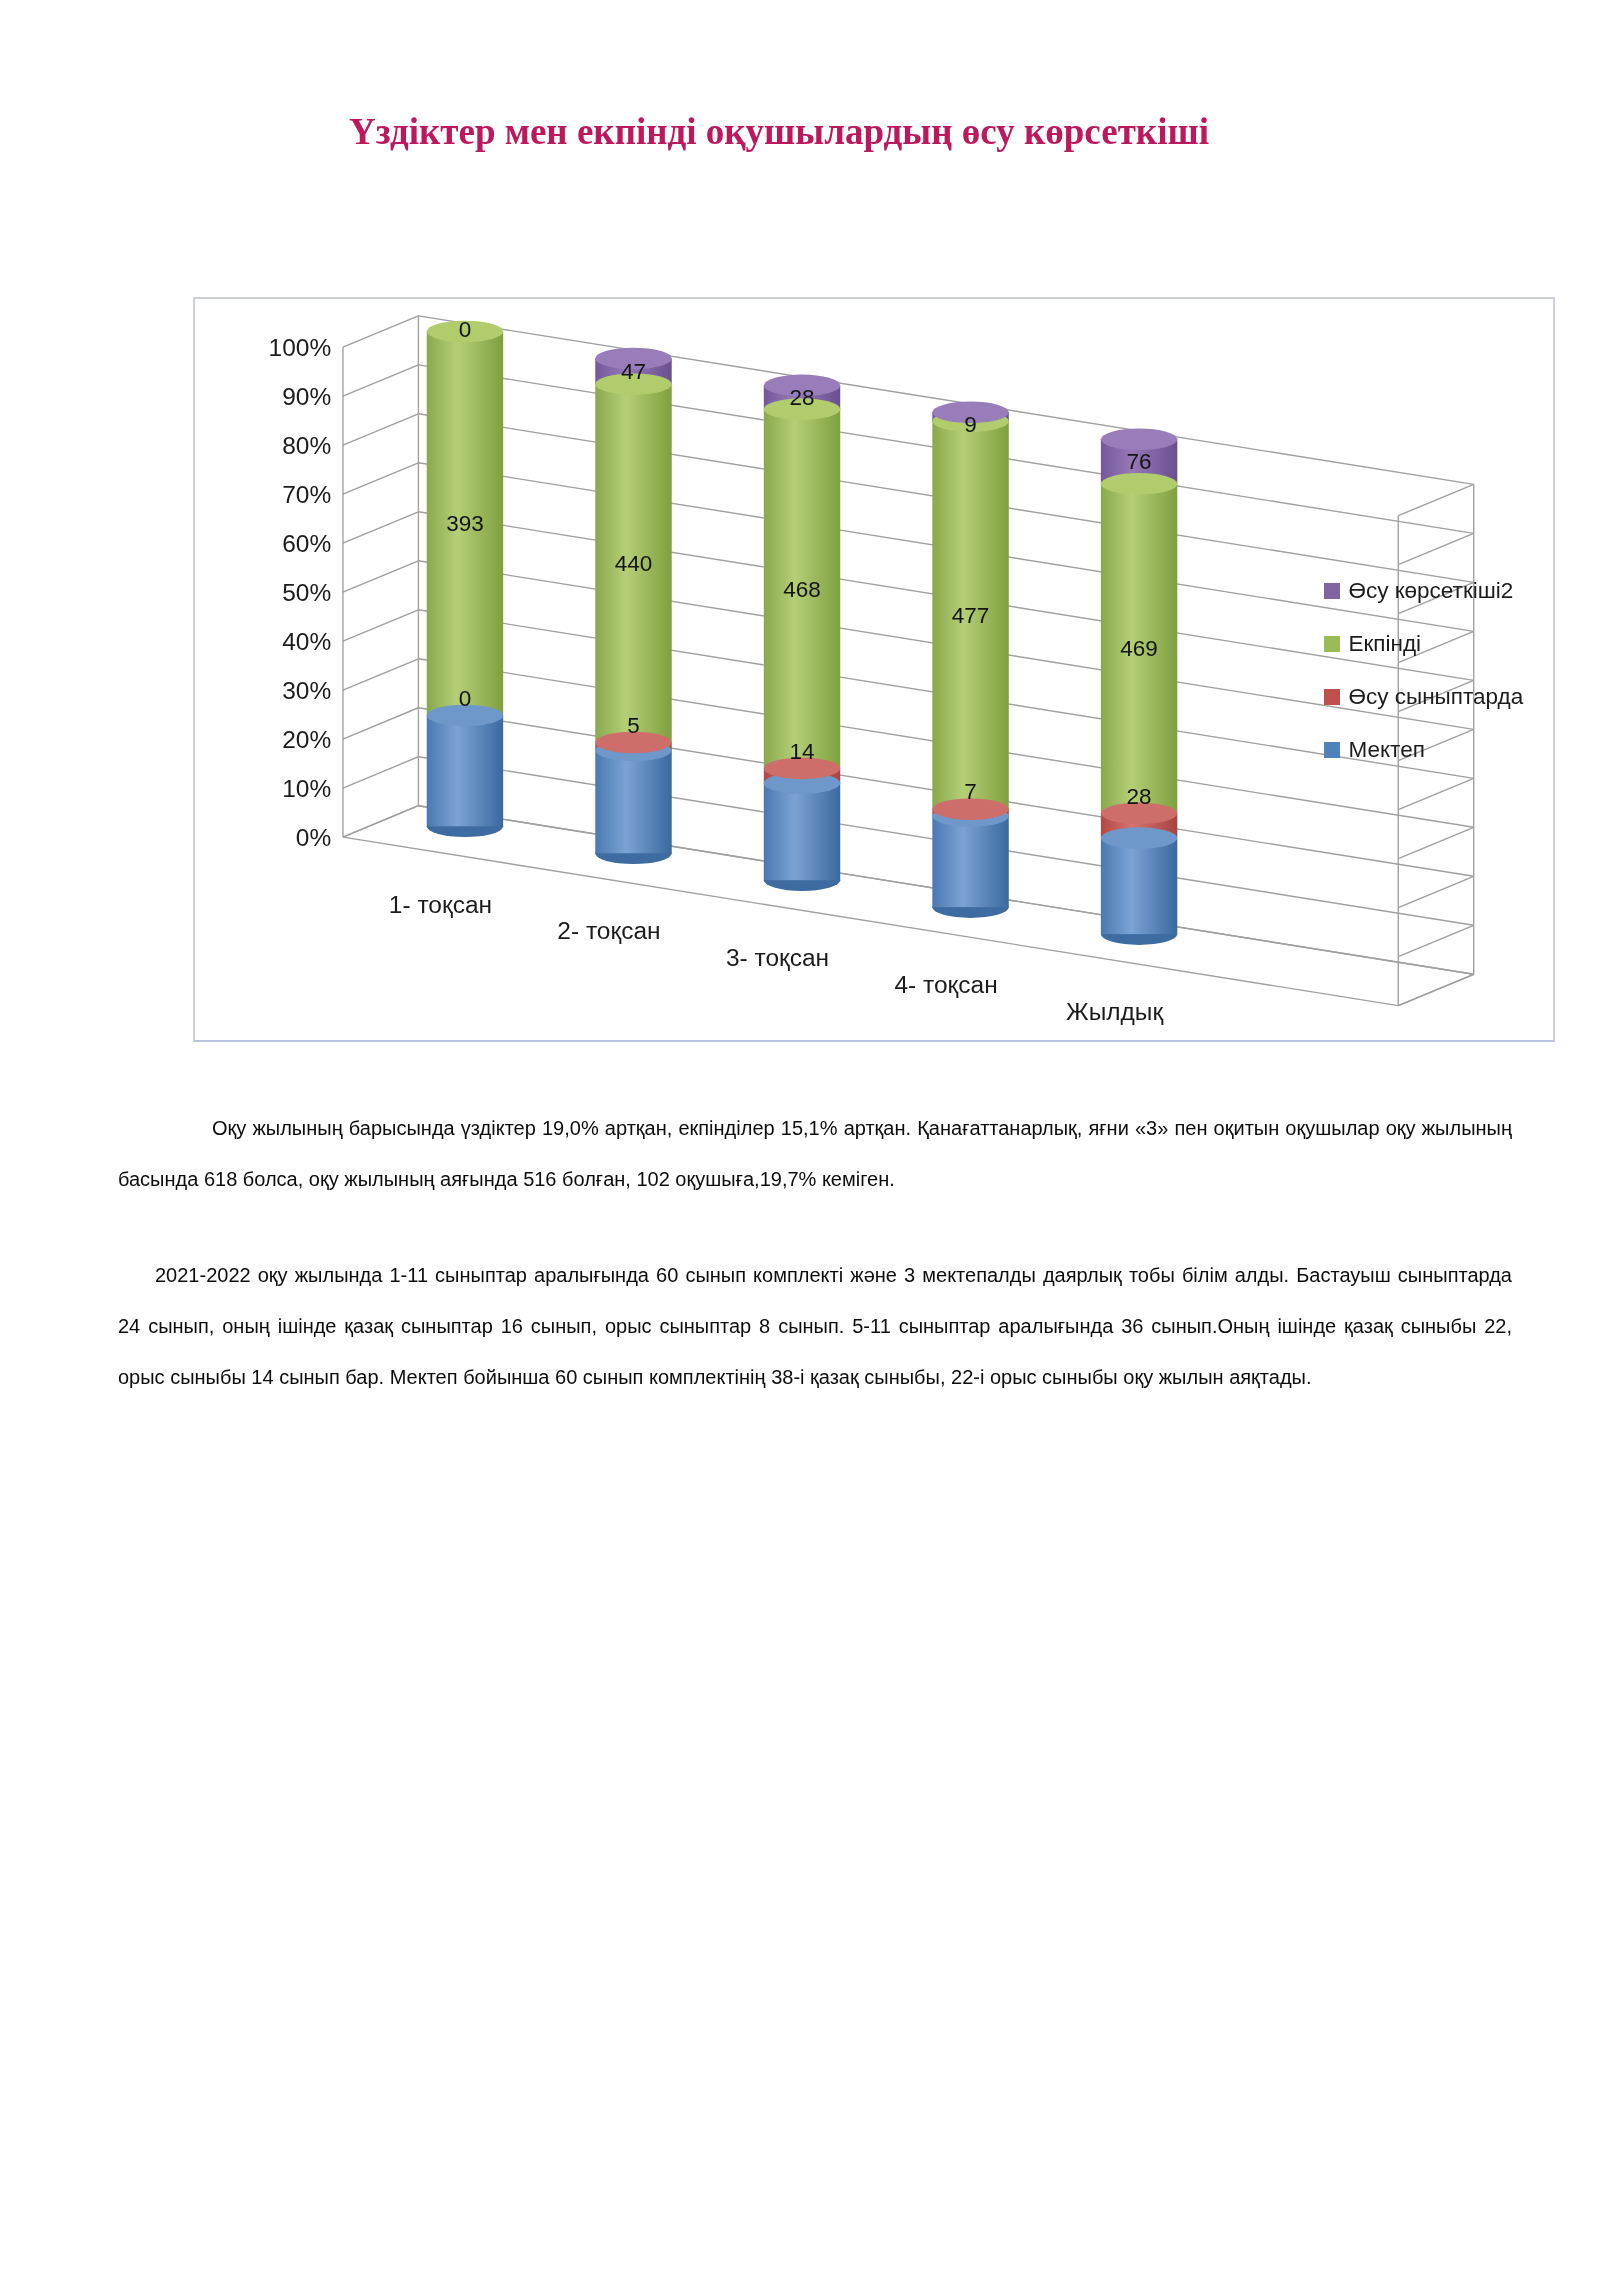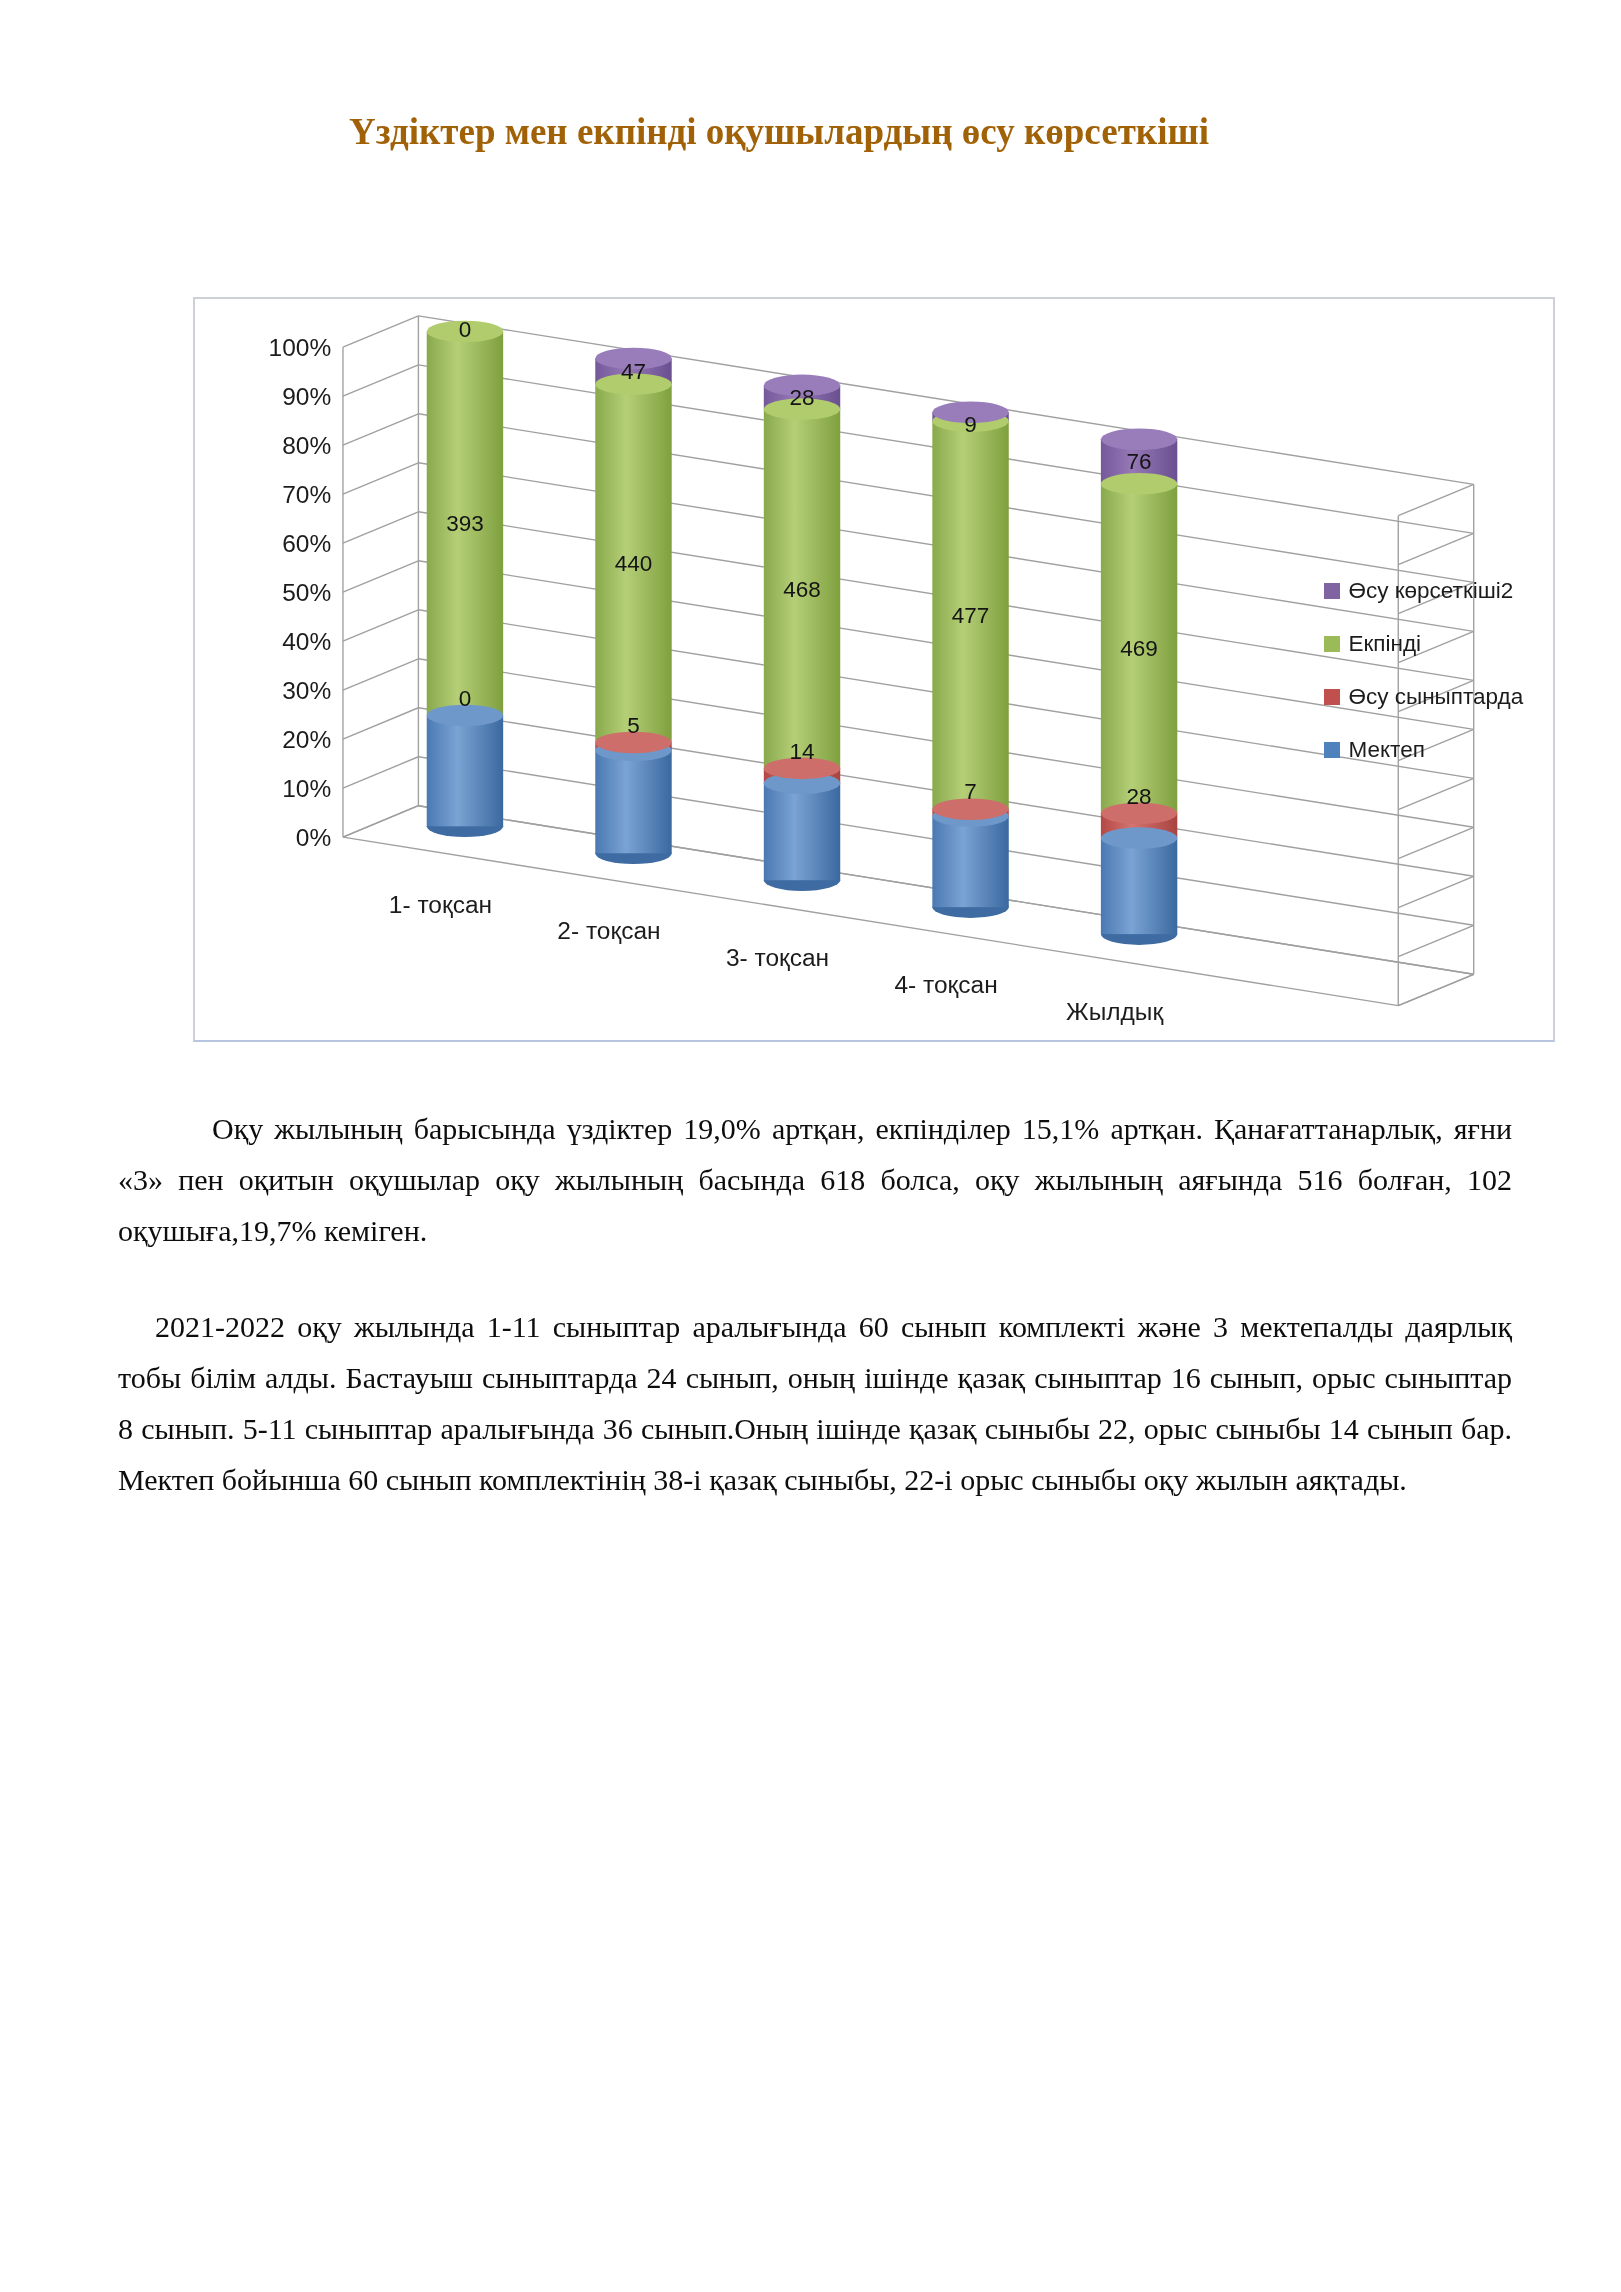--- a/index.html
+++ b/index.html
@@ -11,21 +11,21 @@
     overflow:hidden;
   }
   .doc-title{
     position:absolute;
     top:110px;left:0;width:1621px;
     padding-right:63px;box-sizing:border-box;
     text-align:center;
     font-family:"Liberation Serif", serif;
     font-weight:bold;
     font-size:37px;
-    color:#a16207;
+    color:#be185d;
   }
   .chart-box{
     position:absolute;
     left:193px;top:297px;
     width:1362px;height:745px;
     background:#ffffff;
     border:2px solid #cdd0d4;
     border-bottom:2.9px solid #b7c6de;
     box-sizing:border-box;
   }
@@ -36,22 +36,22 @@
     display:flex;flex-direction:column;
     gap:27px;
     font-family:"Liberation Sans", sans-serif;
     font-size:22.5px;color:#1c1c1c;
   }
   .legend-item{display:flex;align-items:center;gap:8.8px;white-space:nowrap;}
   .legend-swatch{width:15.7px;height:15.7px;flex:0 0 15.7px;}
   .body-text{
     position:absolute;
     left:118px;top:1103px;width:1394px;
-    font-family:Liberation Serif, serif;
-    font-size:30px;line-height:51px;
+    font-family:Liberation Sans, sans-serif;
+    font-size:20px;line-height:51px;
     color:#0d0d0d;
     text-align:justify;
   }
   .body-text p{margin:0;}
   .body-text .p1{text-indent:94px;}
   .body-text .p2{margin-top:45px;text-indent:37px;}
 </style>
 </head>
 <body>
 

